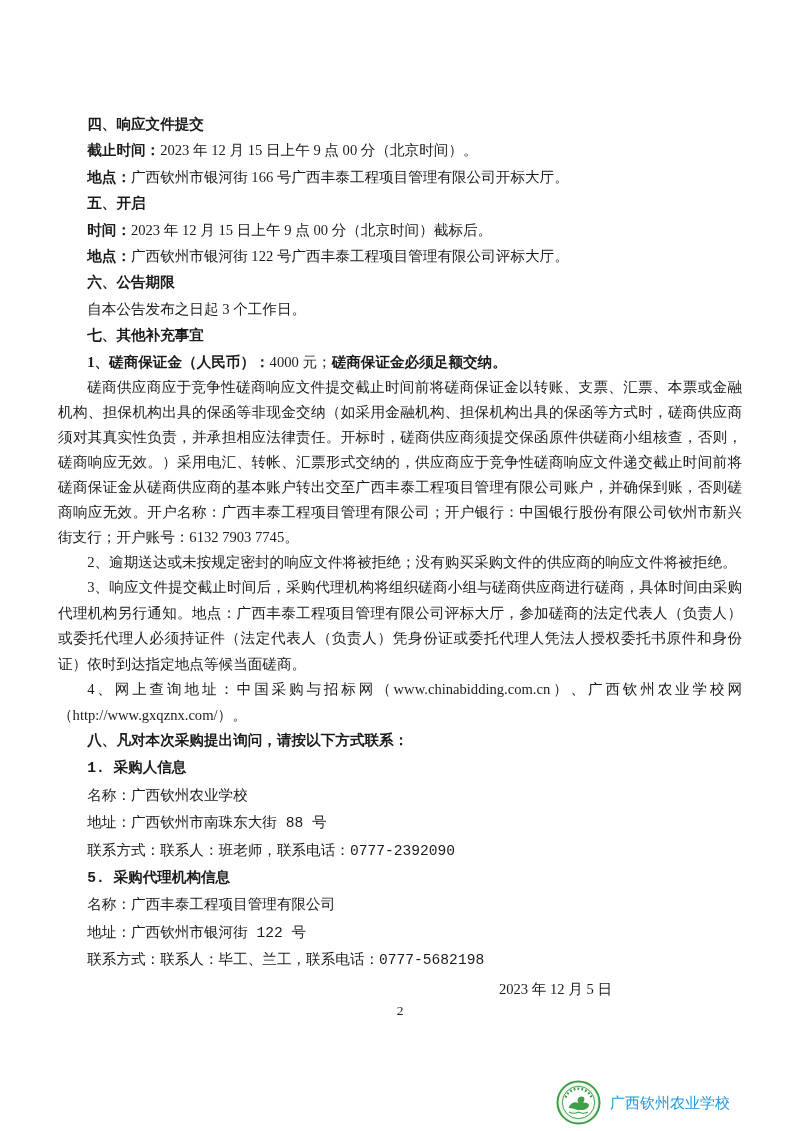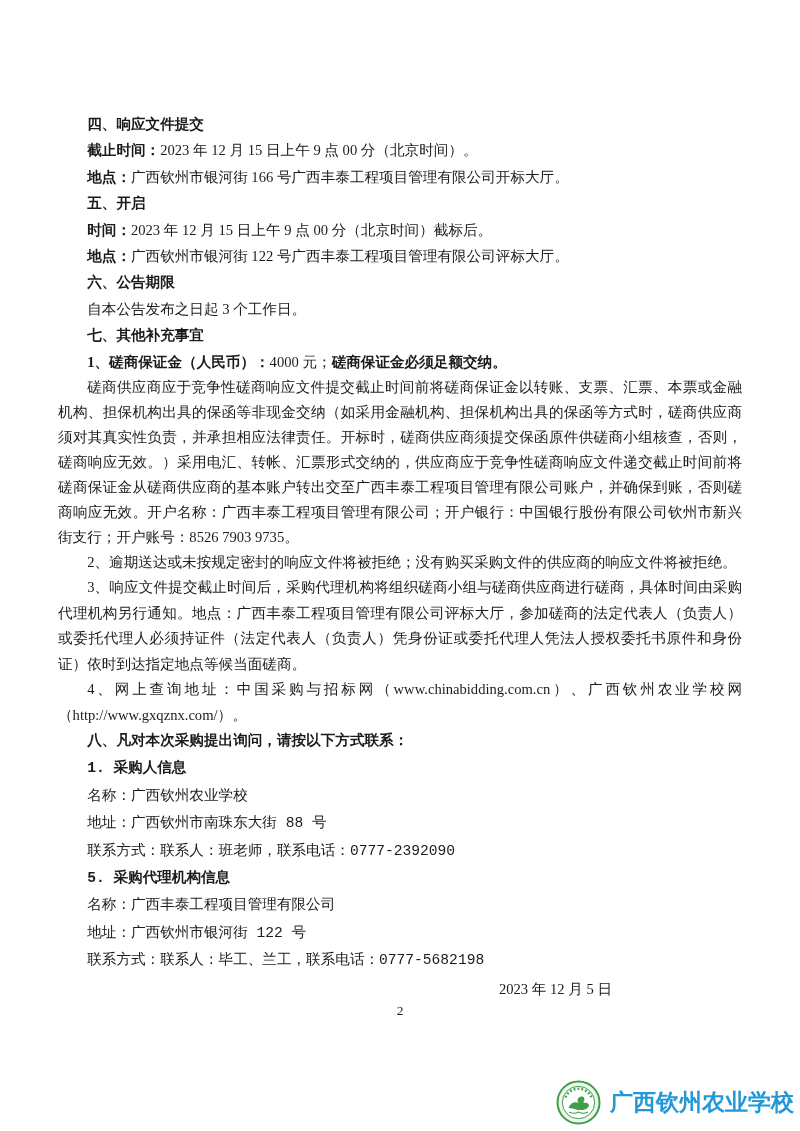--- a/index.html
+++ b/index.html
@@ -32,21 +32,21 @@
   .blockb .ln,.blockb .hd{line-height:27.4px;font-family:Liberation Mono, monospace;}
   .sign-co{text-align:right;padding-right:82px;margin-top:8px;line-height:28px;}
   .sign-date{text-align:right;padding-right:130px;margin-top:6px;line-height:28px;}
   .pagenum{text-align:center;margin-top:16px;font-size:13.5px;}
   .watermark{
     position:absolute;left:556px;top:1080px;
     display:flex;align-items:center;gap:9px;
   }
   .wm-text{
     font-family:"Liberation Sans","DejaVu Sans",sans-serif;
-    font-weight:bold;font-size:23px;line-height:45px;
+    font-weight:normal;font-size:15px;line-height:45px;
     color:var(--wm-blue);letter-spacing:0;white-space:nowrap;
   }
   .emblem .er{fill:#f0f7ee;stroke:var(--wm-green);stroke-width:2;}
   .emblem .ei{fill:#ffffff;stroke:var(--wm-green);stroke-width:1;}
   .emblem .arc{fill:none;stroke:var(--wm-green);stroke-width:2.4;stroke-dasharray:1.8 2.1;}
   .emblem .bird{fill:var(--wm-green);}
   .emblem .waves{fill:none;stroke:var(--wm-green);stroke-width:1.1;}
 </style>
 </head>
 <body>
@@ -60,21 +60,21 @@
 
     <p class="hd">五、开启</p>
     <p class="ln"><span class="b">时间：</span><span>2023 年 12 月 15 日上午 9 点 00 分（北京时间）截标后。</span></p>
     <p class="ln"><span class="b">地点：</span><span>广西钦州市银河街 122 号广西丰泰工程项目管理有限公司评标大厅。</span></p>
 
     <p class="hd">六、公告期限</p>
     <p class="ln">自本公告发布之日起 3 个工作日。</p>
 
     <p class="hd">七、其他补充事宜</p>
     <p class="ln"><span class="b">1、磋商保证金（人民币）：</span><span>4000 元；</span><span class="b">磋商保证金必须足额交纳。</span></p>
-    <p class="para">磋商供应商应于竞争性磋商响应文件提交截止时间前将磋商保证金以转账、支票、汇票、本票或金融机构、担保机构出具的保函等非现金交纳（如采用金融机构、担保机构出具的保函等方式时，磋商供应商须对其真实性负责，并承担相应法律责任。开标时，磋商供应商须提交保函原件供磋商小组核查，否则，磋商响应无效。）采用电汇、转帐、汇票形式交纳的，供应商应于竞争性磋商响应文件递交截止时间前将磋商保证金从磋商供应商的基本账户转出交至广西丰泰工程项目管理有限公司账户，并确保到账，否则磋商响应无效。开户名称：广西丰泰工程项目管理有限公司；开户银行：中国银行股份有限公司钦州市新兴街支行；开户账号：8526 7903 9735。</p>
+    <p class="para">磋商供应商应于竞争性磋商响应文件提交截止时间前将磋商保证金以转账、支票、汇票、本票或金融机构、担保机构出具的保函等非现金交纳（如采用金融机构、担保机构出具的保函等方式时，磋商供应商须对其真实性负责，并承担相应法律责任。开标时，磋商供应商须提交保函原件供磋商小组核查，否则，磋商响应无效。）采用电汇、转帐、汇票形式交纳的，供应商应于竞争性磋商响应文件递交截止时间前将磋商保证金从磋商供应商的基本账户转出交至广西丰泰工程项目管理有限公司账户，并确保到账，否则磋商响应无效。开户名称：广西丰泰工程项目管理有限公司；开户银行：中国银行股份有限公司钦州市新兴街支行；开户账号：6132 7903 7745。</p>
     <p class="para it">2、逾期送达或未按规定密封的响应文件将被拒绝；没有购买采购文件的供应商的响应文件将被拒绝。</p>
     <p class="para it">3、响应文件提交截止时间后，采购代理机构将组织磋商小组与磋商供应商进行磋商，具体时间由采购代理机构另行通知。地点：广西丰泰工程项目管理有限公司评标大厅，参加磋商的法定代表人（负责人）或委托代理人必须持证件（法定代表人（负责人）凭身份证或委托代理人凭法人授权委托书原件和身份证）依时到达指定地点等候当面磋商。</p>
     <p class="para it">4、网上查询地址：中国采购与招标网（www.chinabidding.com.cn）、广西钦州农业学校网（http://www.gxqznx.com/）。</p>
 
     <div class="blockb">
       <p class="hd">八、凡对本次采购提出询问，请按以下方式联系：</p>
       <p class="hd">1. 采购人信息</p>
       <p class="ln">名称：广西钦州农业学校</p>
       <p class="ln">地址：广西钦州市南珠东大街 88 号</p>
       <p class="ln">联系方式：联系人：班老师，联系电话：0777-2392090</p>

